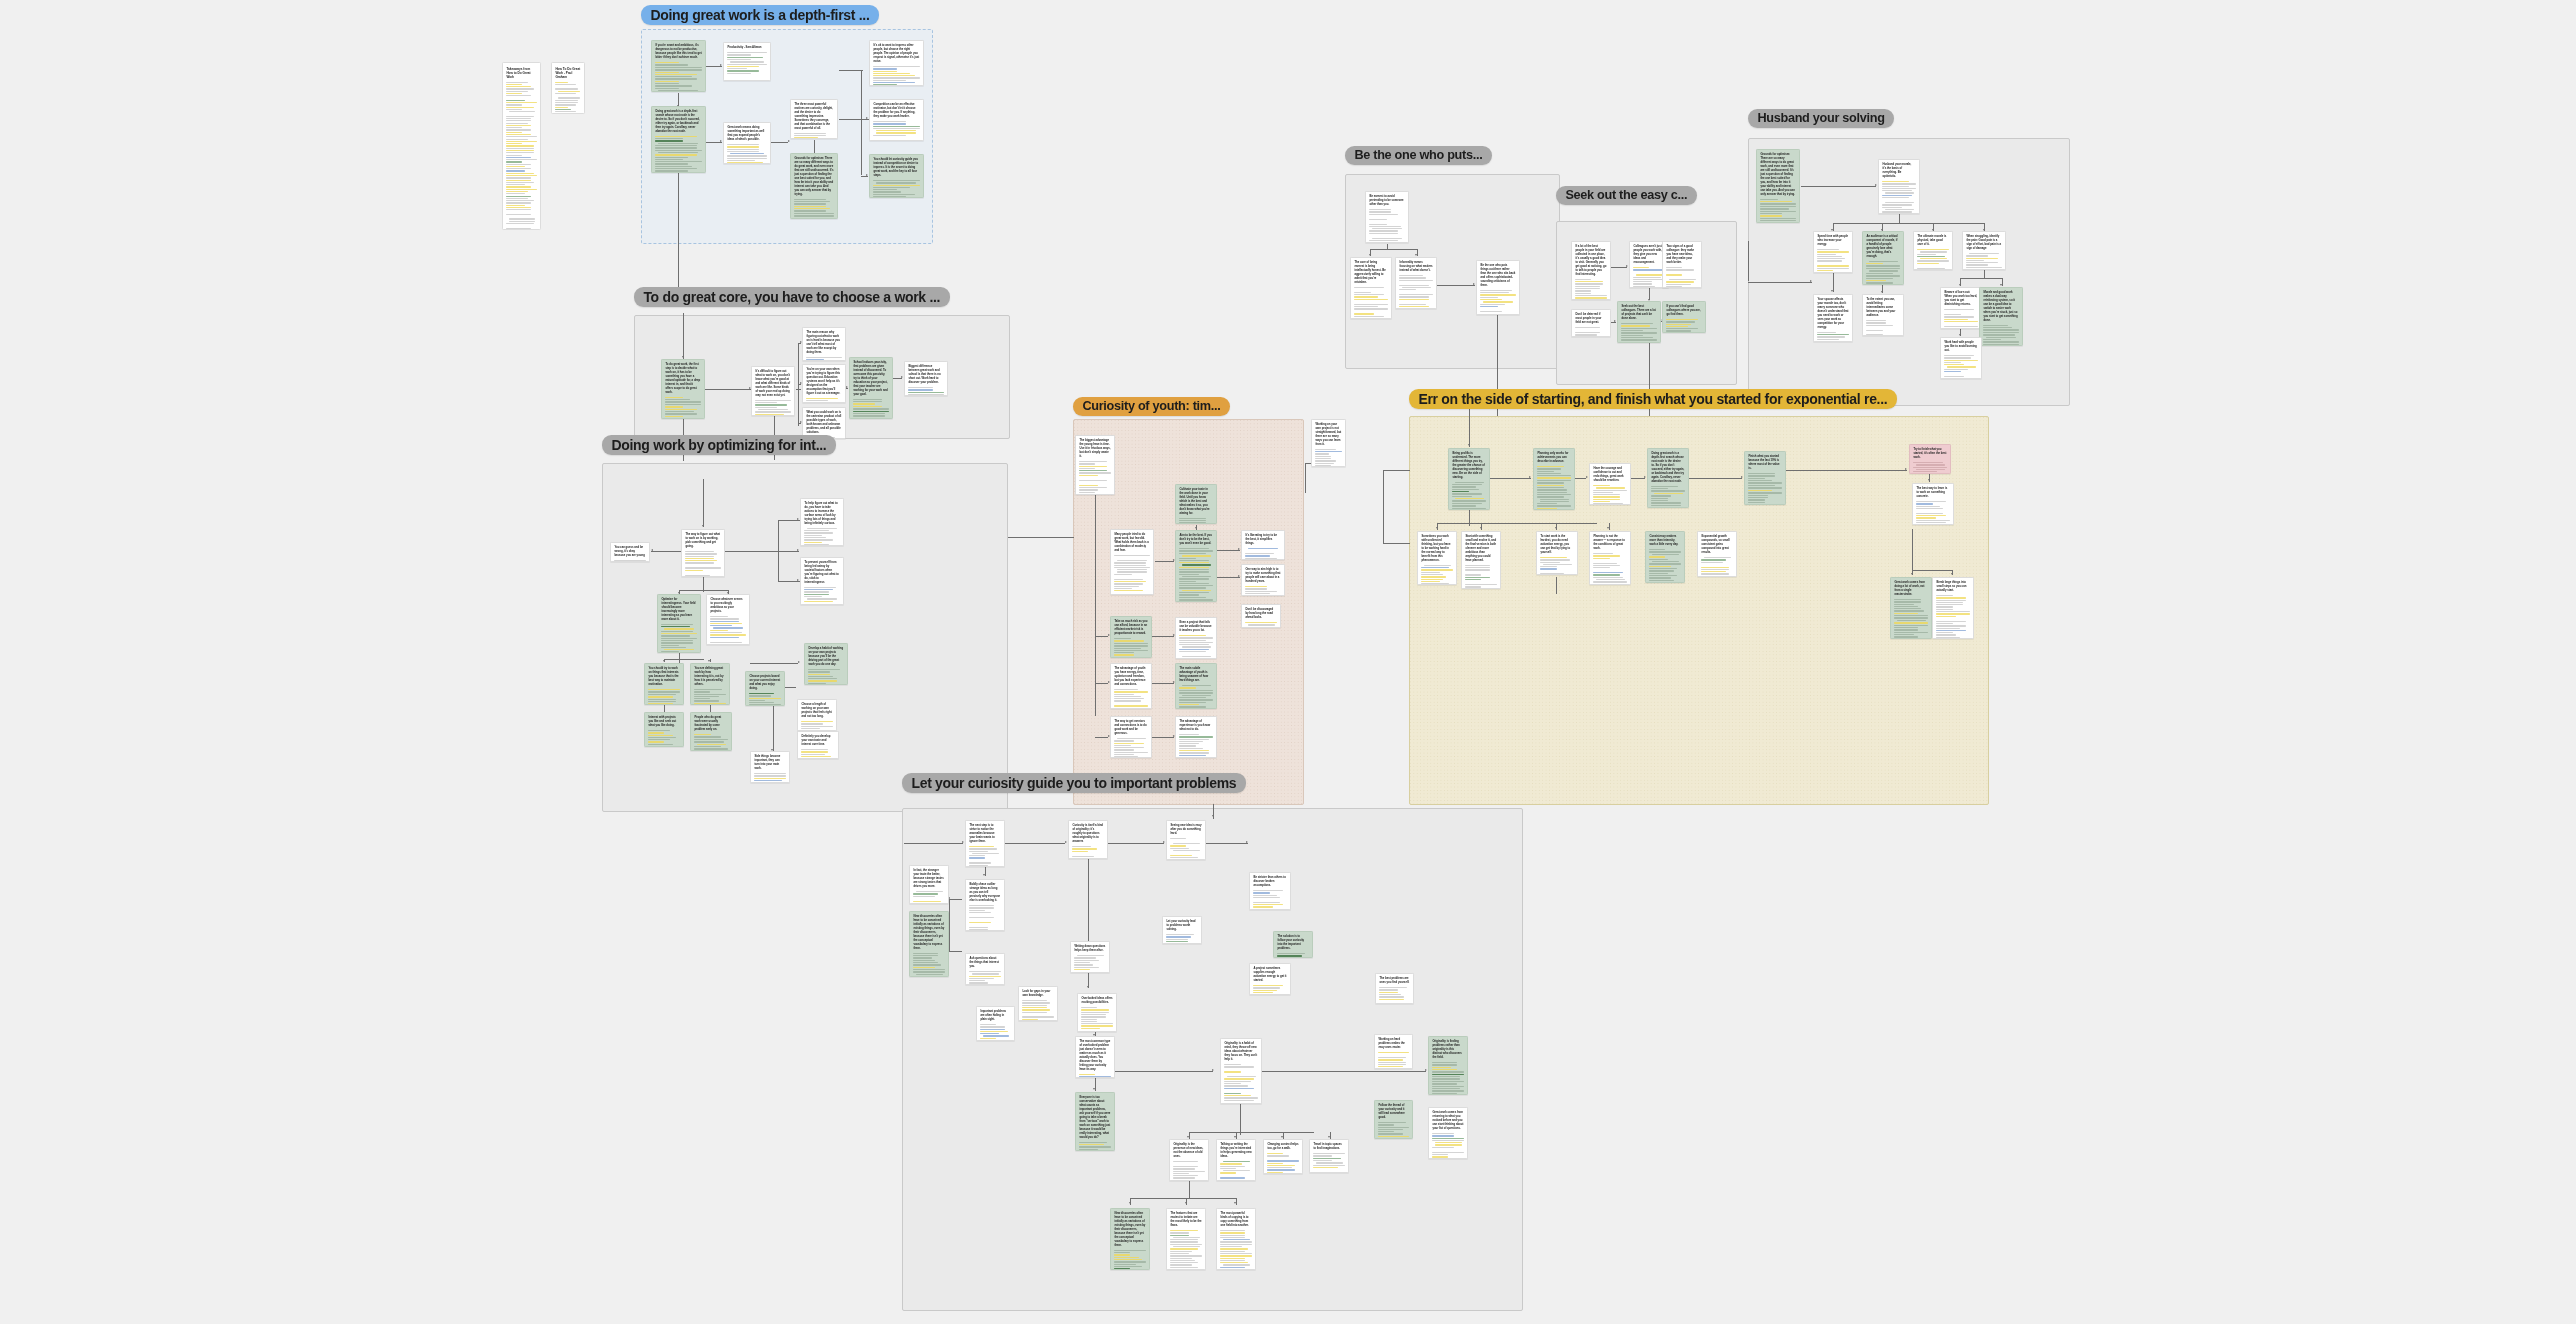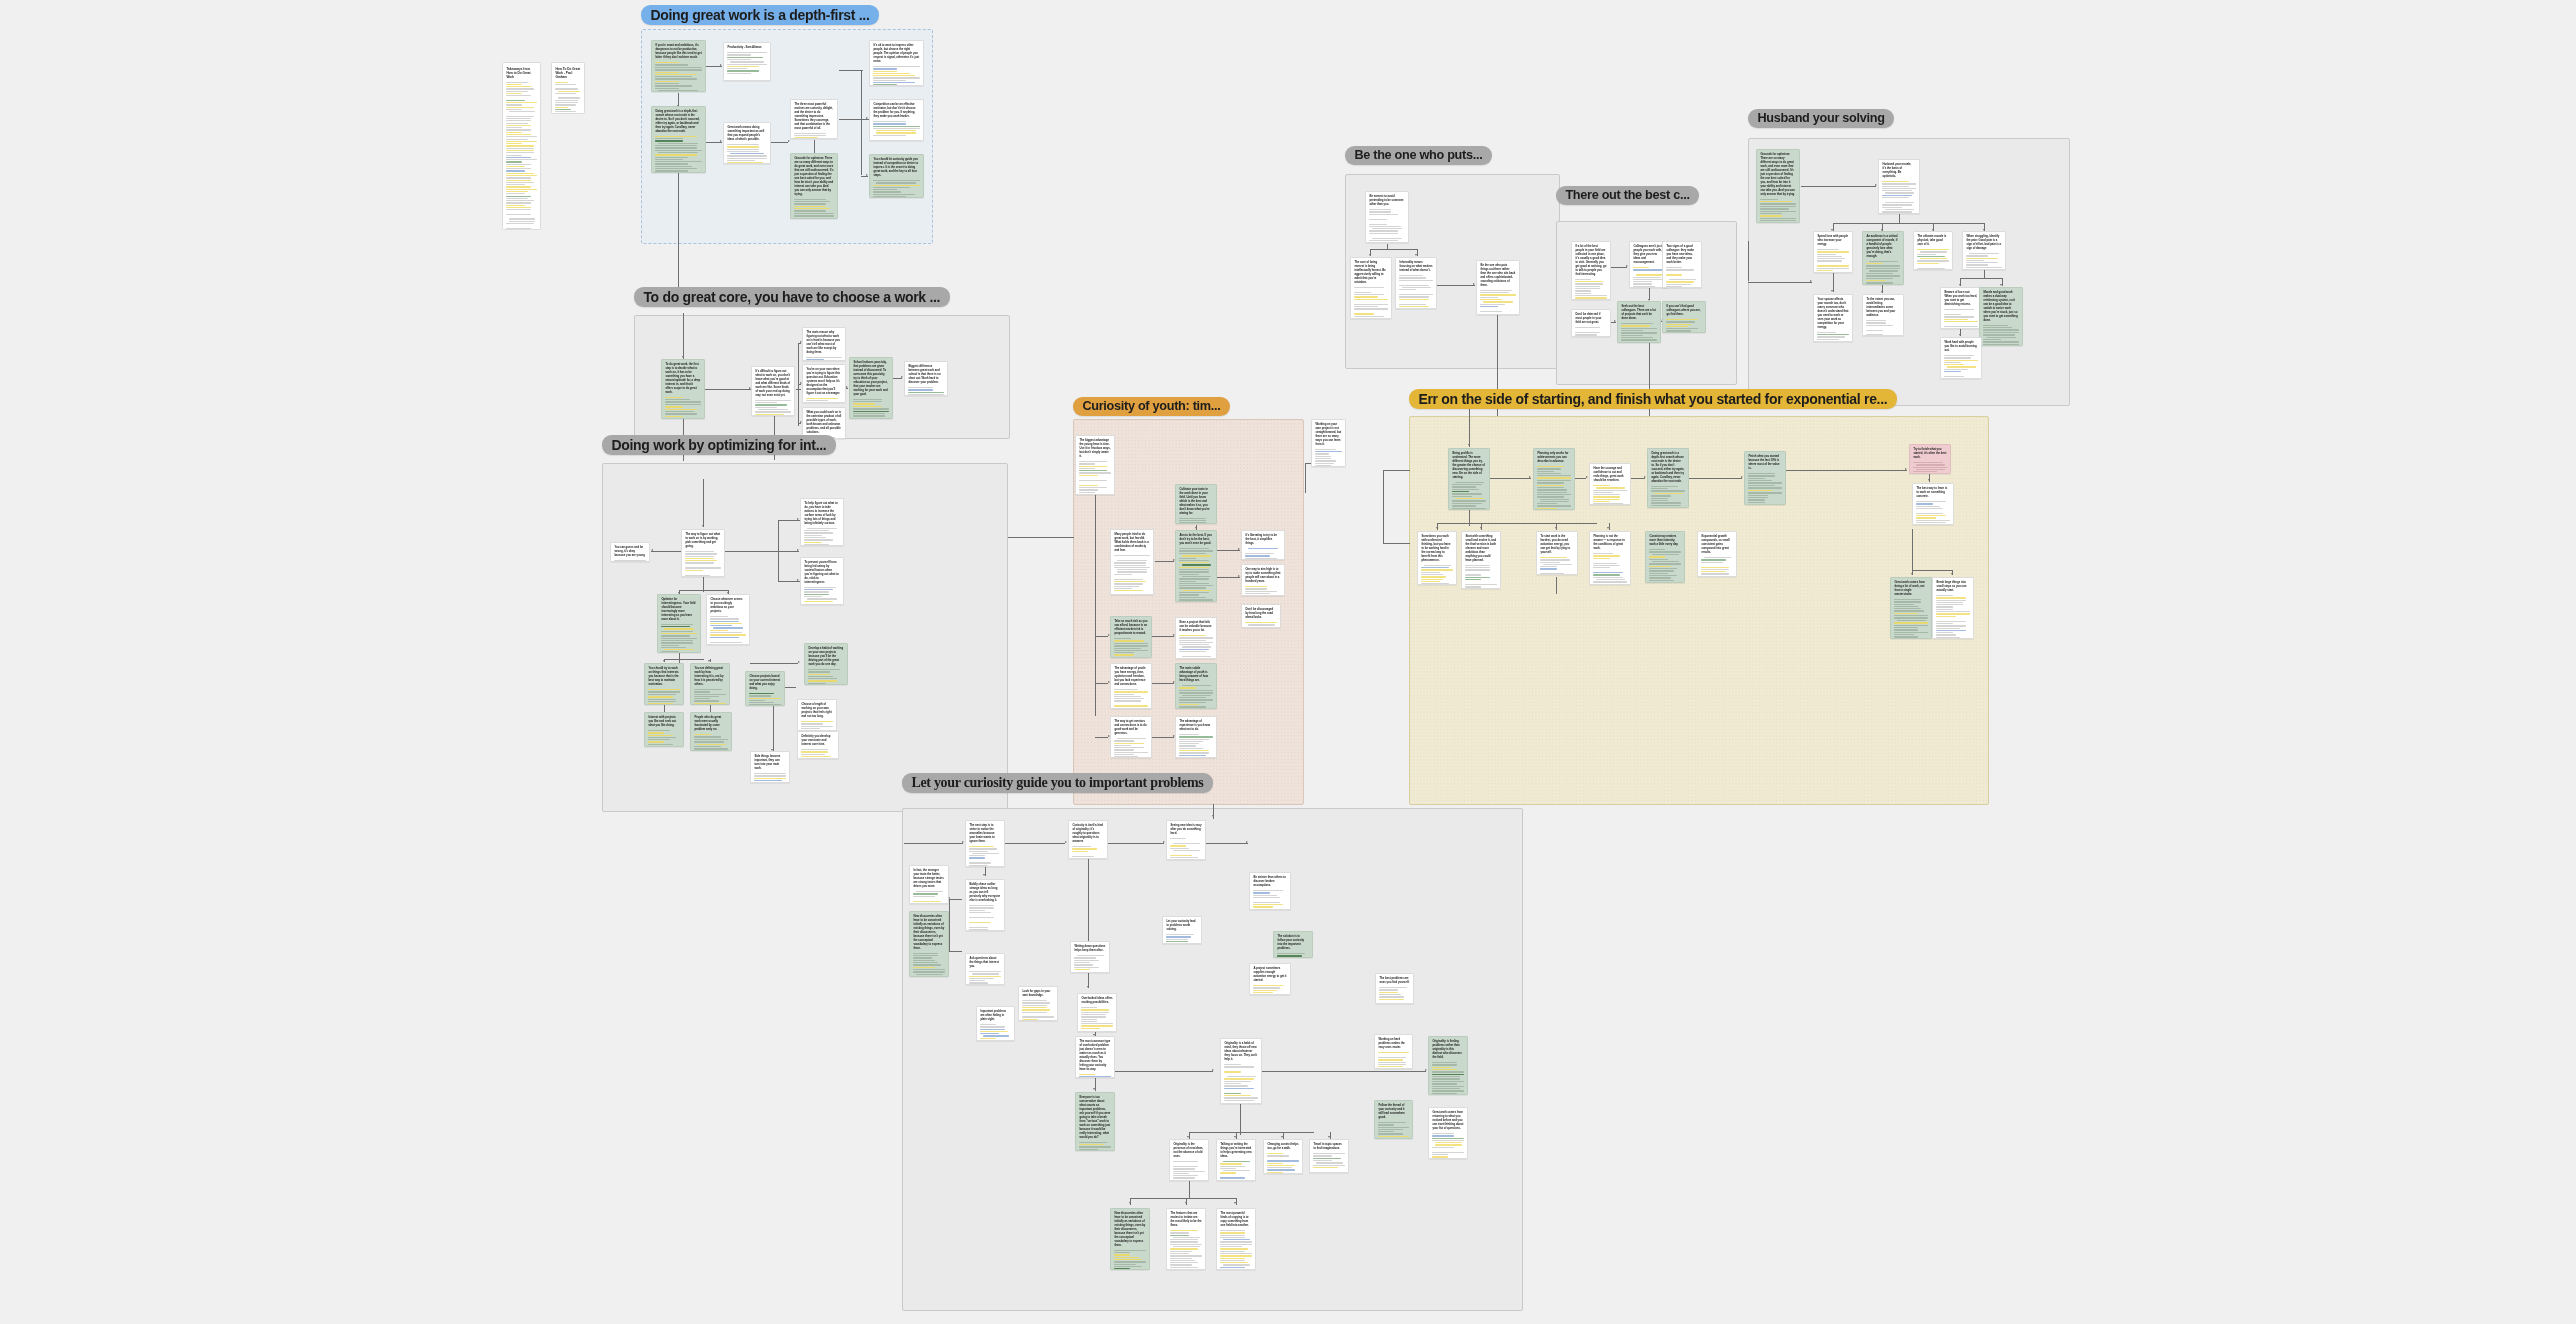--- a/index.html
+++ b/index.html
@@ -119,25 +119,25 @@
 <div id="canvas">
     <div class="section sec-blue" style="left: 641px; top: 29px; width: 292px; height: 215px;"></div>
     <div class="pill pill-blue" style="left: 641px; top: 5.4px; height: 20px; font-size: 14px; line-height: 20px;">Doing great work is a depth-first ...</div>
     <div class="section sec-plain" style="left: 634px; top: 315px; width: 376px; height: 124px;"></div>
     <div class="pill pill-grey" style="left: 634px; top: 287px; height: 20px; font-size: 14px; line-height: 20px;">To do great core, you have to choose a work ...</div>
     <div class="section sec-plain" style="left: 602px; top: 463px; width: 406px; height: 349px;"></div>
     <div class="pill pill-grey" style="left: 602px; top: 435px; height: 20px; font-size: 14px; line-height: 20px;">Doing work by optimizing for int...</div>
     <div class="section sec-peach" style="left: 1073px; top: 419px; width: 231px; height: 386px;"></div>
     <div class="pill pill-orange" style="left: 1073px; top: 397px; height: 19px; font-size: 12.7px; line-height: 19px;">Curiosity of youth: tim...</div>
     <div class="section sec-plain" style="left: 902px; top: 808px; width: 621px; height: 503px;"></div>
-    <div class="pill pill-grey" style="left: 902px; top: 773px; height: 20px; font-size: 14px; line-height: 20px; font-family: Liberation Serif, serif;">Let your curiosity guide you to important problems</div>
+    <div class="pill pill-grey" style="left: 902px; top: 773px; height: 20px; font-size: 14px; line-height: 20px;">Let your curiosity guide you to important problems</div>
     <div class="section sec-plain" style="left: 1345px; top: 174px; width: 215px; height: 195px;"></div>
     <div class="pill pill-grey" style="left: 1345px; top: 146px; height: 19px; font-size: 12.7px; line-height: 19px;">Be the one who puts...</div>
     <div class="section sec-plain" style="left: 1556px; top: 221px; width: 181px; height: 164px;"></div>
-    <div class="pill pill-grey" style="left: 1556px; top: 186px; height: 19px; font-size: 12.7px; line-height: 19px;">There out the best c...</div>
+    <div class="pill pill-grey" style="left: 1556px; top: 186px; height: 19px; font-size: 12.7px; line-height: 19px;">Seek out the easy c...</div>
     <div class="section sec-plain" style="left: 1748px; top: 138px; width: 322px; height: 268px;"></div>
     <div class="pill pill-grey" style="left: 1748px; top: 109px; height: 19px; font-size: 12.7px; line-height: 19px;">Husband your solving</div>
     <div class="section sec-cream" style="left: 1409px; top: 416px; width: 580px; height: 389px;"></div>
     <div class="pill pill-gold" style="left: 1409px; top: 389px; height: 20px; font-size: 14px; line-height: 20px;">Err on the side of starting, and finish what you started for exponential re...</div>
     <div class="card green" style="left: 651px; top: 40px; width: 55px; height: 52px;">
       <span class="ct">If you're smart and ambitious, it's dangerous to not be productive, because people like this tend to get bitter if they don't achieve much.</span>
       <span class="cb">
         <i class="hl s50"></i>
         <i class="s70"></i>
         <i class="gap"></i>

